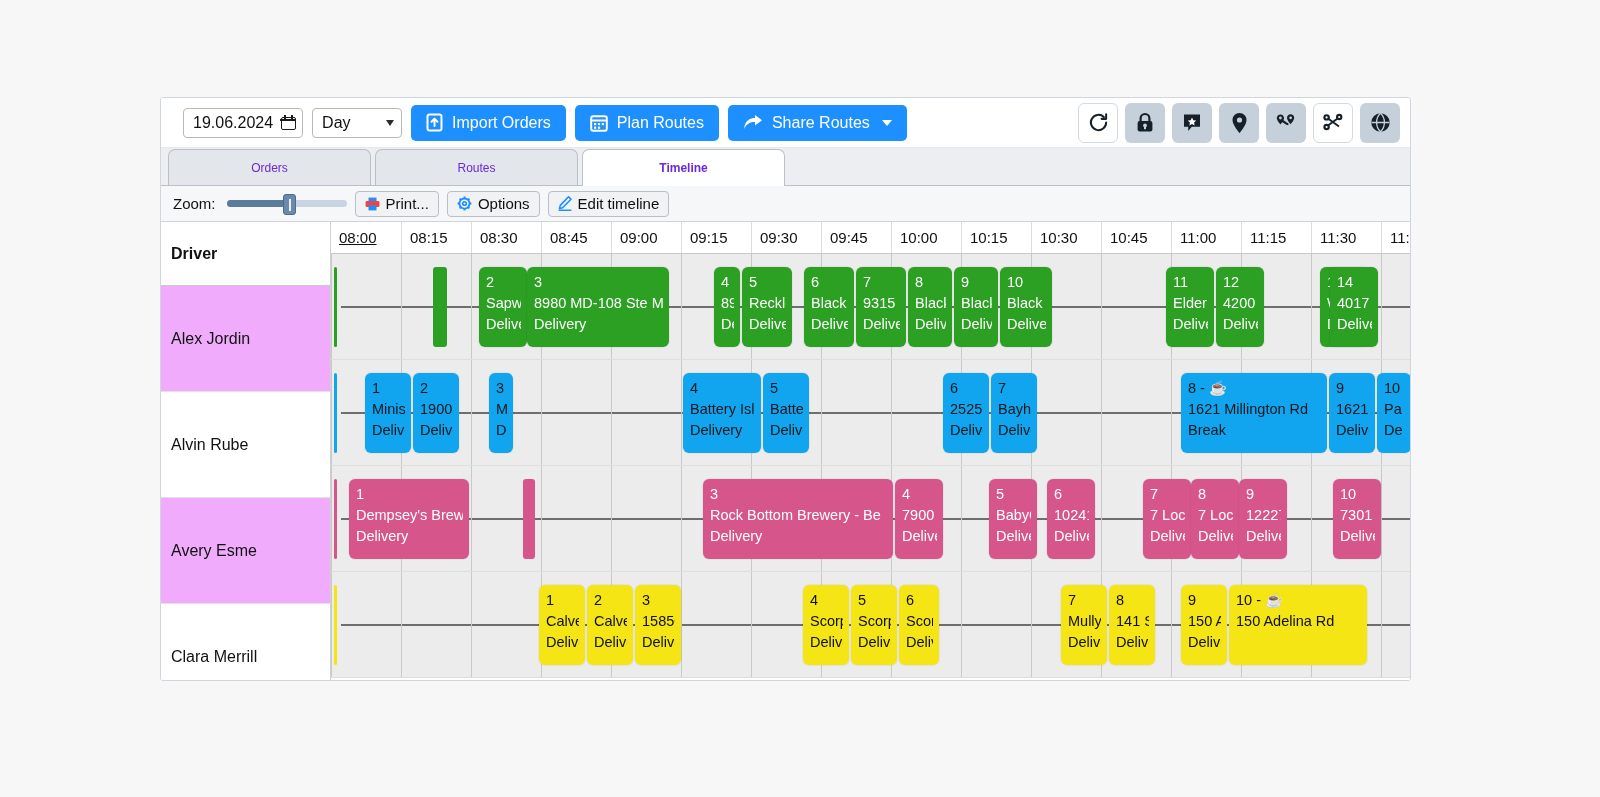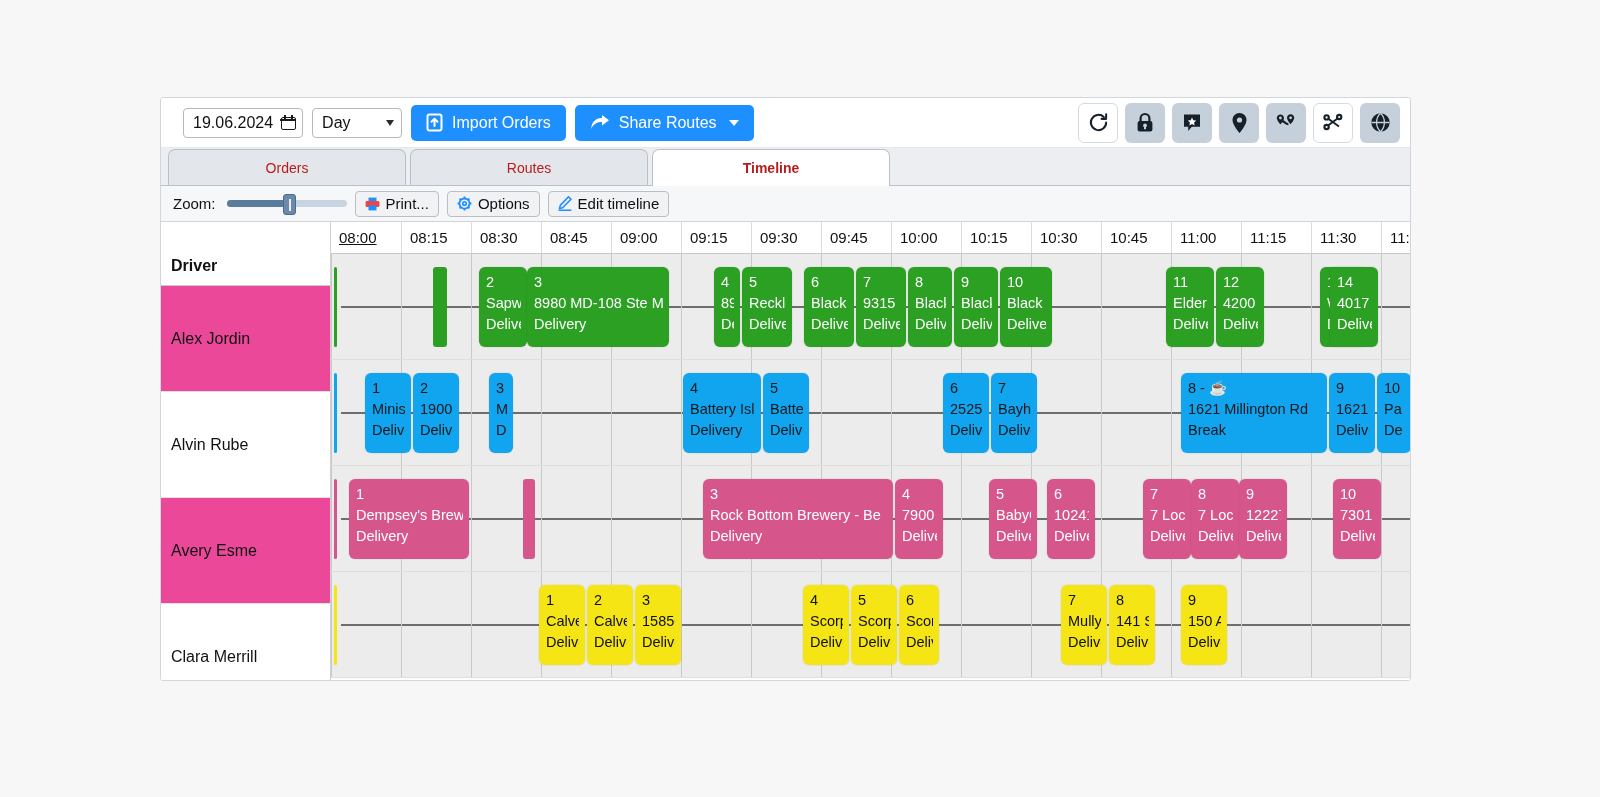--- a/index.html
+++ b/index.html
@@ -94,23 +94,23 @@
   
   .tabs {
     height: 38px;
     background: #eceef1;
     display: flex; align-items: flex-end;
     padding-left: 7px;
     border-bottom: 1px solid #b9c0c9;
     position: relative;
   }
   .tab {
-    width: 238px; height: 36px;
+    width: 203px; height: 36px;
     display: flex; align-items: center; justify-content: center; gap: 6px;
-    font-size: 14px; color: #b91c1c;
+    font-size: 12px; color: #6d28d9;
     background: #e3e6ea;
     border: 1px solid #b9c0c9;
     border-bottom: none;
     border-radius: 7px 7px 0 0;
     margin-right: 4px;
     position: relative;
   }
   .tab.active {
     background: #ffffff;
     font-weight: bold;
@@ -143,29 +143,29 @@
     height: 26px; padding: 0 9px;
     background: #f1f2f4; border: 1px solid #b9bfc6; border-radius: 4px;
     font-size: 15px; color: #101010;
   }
 
   
   .tl { display: flex; height: calc(584px - 50px - 38px - 36px); background:#fff; }
   .tl-left { width: 170px; flex: 0 0 170px; border-right: 1px solid #d0d0d0; }
   .tl-left .hdr {
     height: 64px; display: flex; align-items: flex-end;
-    padding: 0 0 10px 10px; font-size: 16px; font-weight: bold; color: #111;
+    padding: 0 0 22px 10px; font-size: 16px; font-weight: bold; color: #111;
     background: #fff; border-bottom: 1px solid #c9c9c9;
   }
   .drv {
     height: 106px; display: flex; align-items: center;
     padding-left: 10px; font-size: 16px; color: #111;
     border-bottom: 1px solid #e2e2e2;
   }
-  .drv.alt { background: #ec4899; }
+  .drv.alt { background: #f0abfc; }
 
   .tl-right { flex: 1; position: relative; overflow: hidden; }
   .tl-date {
     height: 32px; display: flex; align-items: center;
     padding-left: 15px; font-size: 15px; color: #111;
     border-bottom: 1px solid #dcdcdc; background: #fff;
   }
   .tl-times { height: 32px; display: flex; background: #fff; border-bottom: 1px solid #c9c9c9; }
   .tslot {
     width: 70px; flex: 0 0 70px; font-size: 15px; color: #111;
@@ -229,20 +229,34 @@
     </div>
 
     <button class="btn-blue">
       <svg width="17" height="19" viewBox="0 0 17 19">
         <rect x="1.5" y="1.5" width="14" height="16" rx="2" fill="none" stroke="#fff" stroke-width="2"></rect>
         <path d="M8.5 13V6 M5.5 8.8 L8.5 5.7 L11.5 8.8" fill="none" stroke="#fff" stroke-width="2" stroke-linecap="round" stroke-linejoin="round"></path>
       </svg>
       <span>Import Orders</span>
     </button>
 
+    <button class="btn-blue">
+      <svg width="18" height="18" viewBox="0 0 18 18">
+        <rect x="1.2" y="2.2" width="15.6" height="14.6" rx="2" fill="none" stroke="#fff" stroke-width="2"></rect>
+        <path d="M1.2 6.6 H16.8" stroke="#fff" stroke-width="2"></path>
+        <g fill="#fff">
+            <rect x="4" y="9" width="2.2" height="2.2"></rect>
+            <rect x="7.9" y="9" width="2.2" height="2.2"></rect>
+            <rect x="11.8" y="9" width="2.2" height="2.2"></rect>
+            <rect x="4" y="12.6" width="2.2" height="2.2"></rect>
+            <rect x="7.9" y="12.6" width="2.2" height="2.2"></rect>
+          </g>
+      </svg>
+      <span>Plan Routes</span>
+    </button>
 
     <button class="btn-blue">
       <svg width="20" height="17" viewBox="0 0 20 17">
         <path d="M1 15 C2 6 7.5 4 12 4 V1 L19 6.2 L12 11.4 V8 C7.5 8 3.3 9.6 1 15 Z" fill="#fff"></path>
       </svg>
       <span>Share Routes</span>
       <span class="caret-w"></span>
     </button>
 
     <div class="tb-right">
@@ -657,18 +671,23 @@
             <div class="task y" style="left: 778px; width: 46px;">
               <span class="ln">8</span>
               <span class="ln">141 S</span>
               <span class="ln">Delivery</span>
             </div>
             <div class="task y" style="left: 850px; width: 46px;">
               <span class="ln">9</span>
               <span class="ln">150 A</span>
               <span class="ln">Delivery</span>
             </div>
+            <div class="task y" style="left: 898px; width: 138px;">
+              <span class="ln">10 - ☕</span>
+              <span class="ln">150 Adelina Rd</span>
+              <span class="ln"></span>
+            </div>
           </div>
         </div>
     </div>
 
   </div>
 </div>
 
 </body></html>

